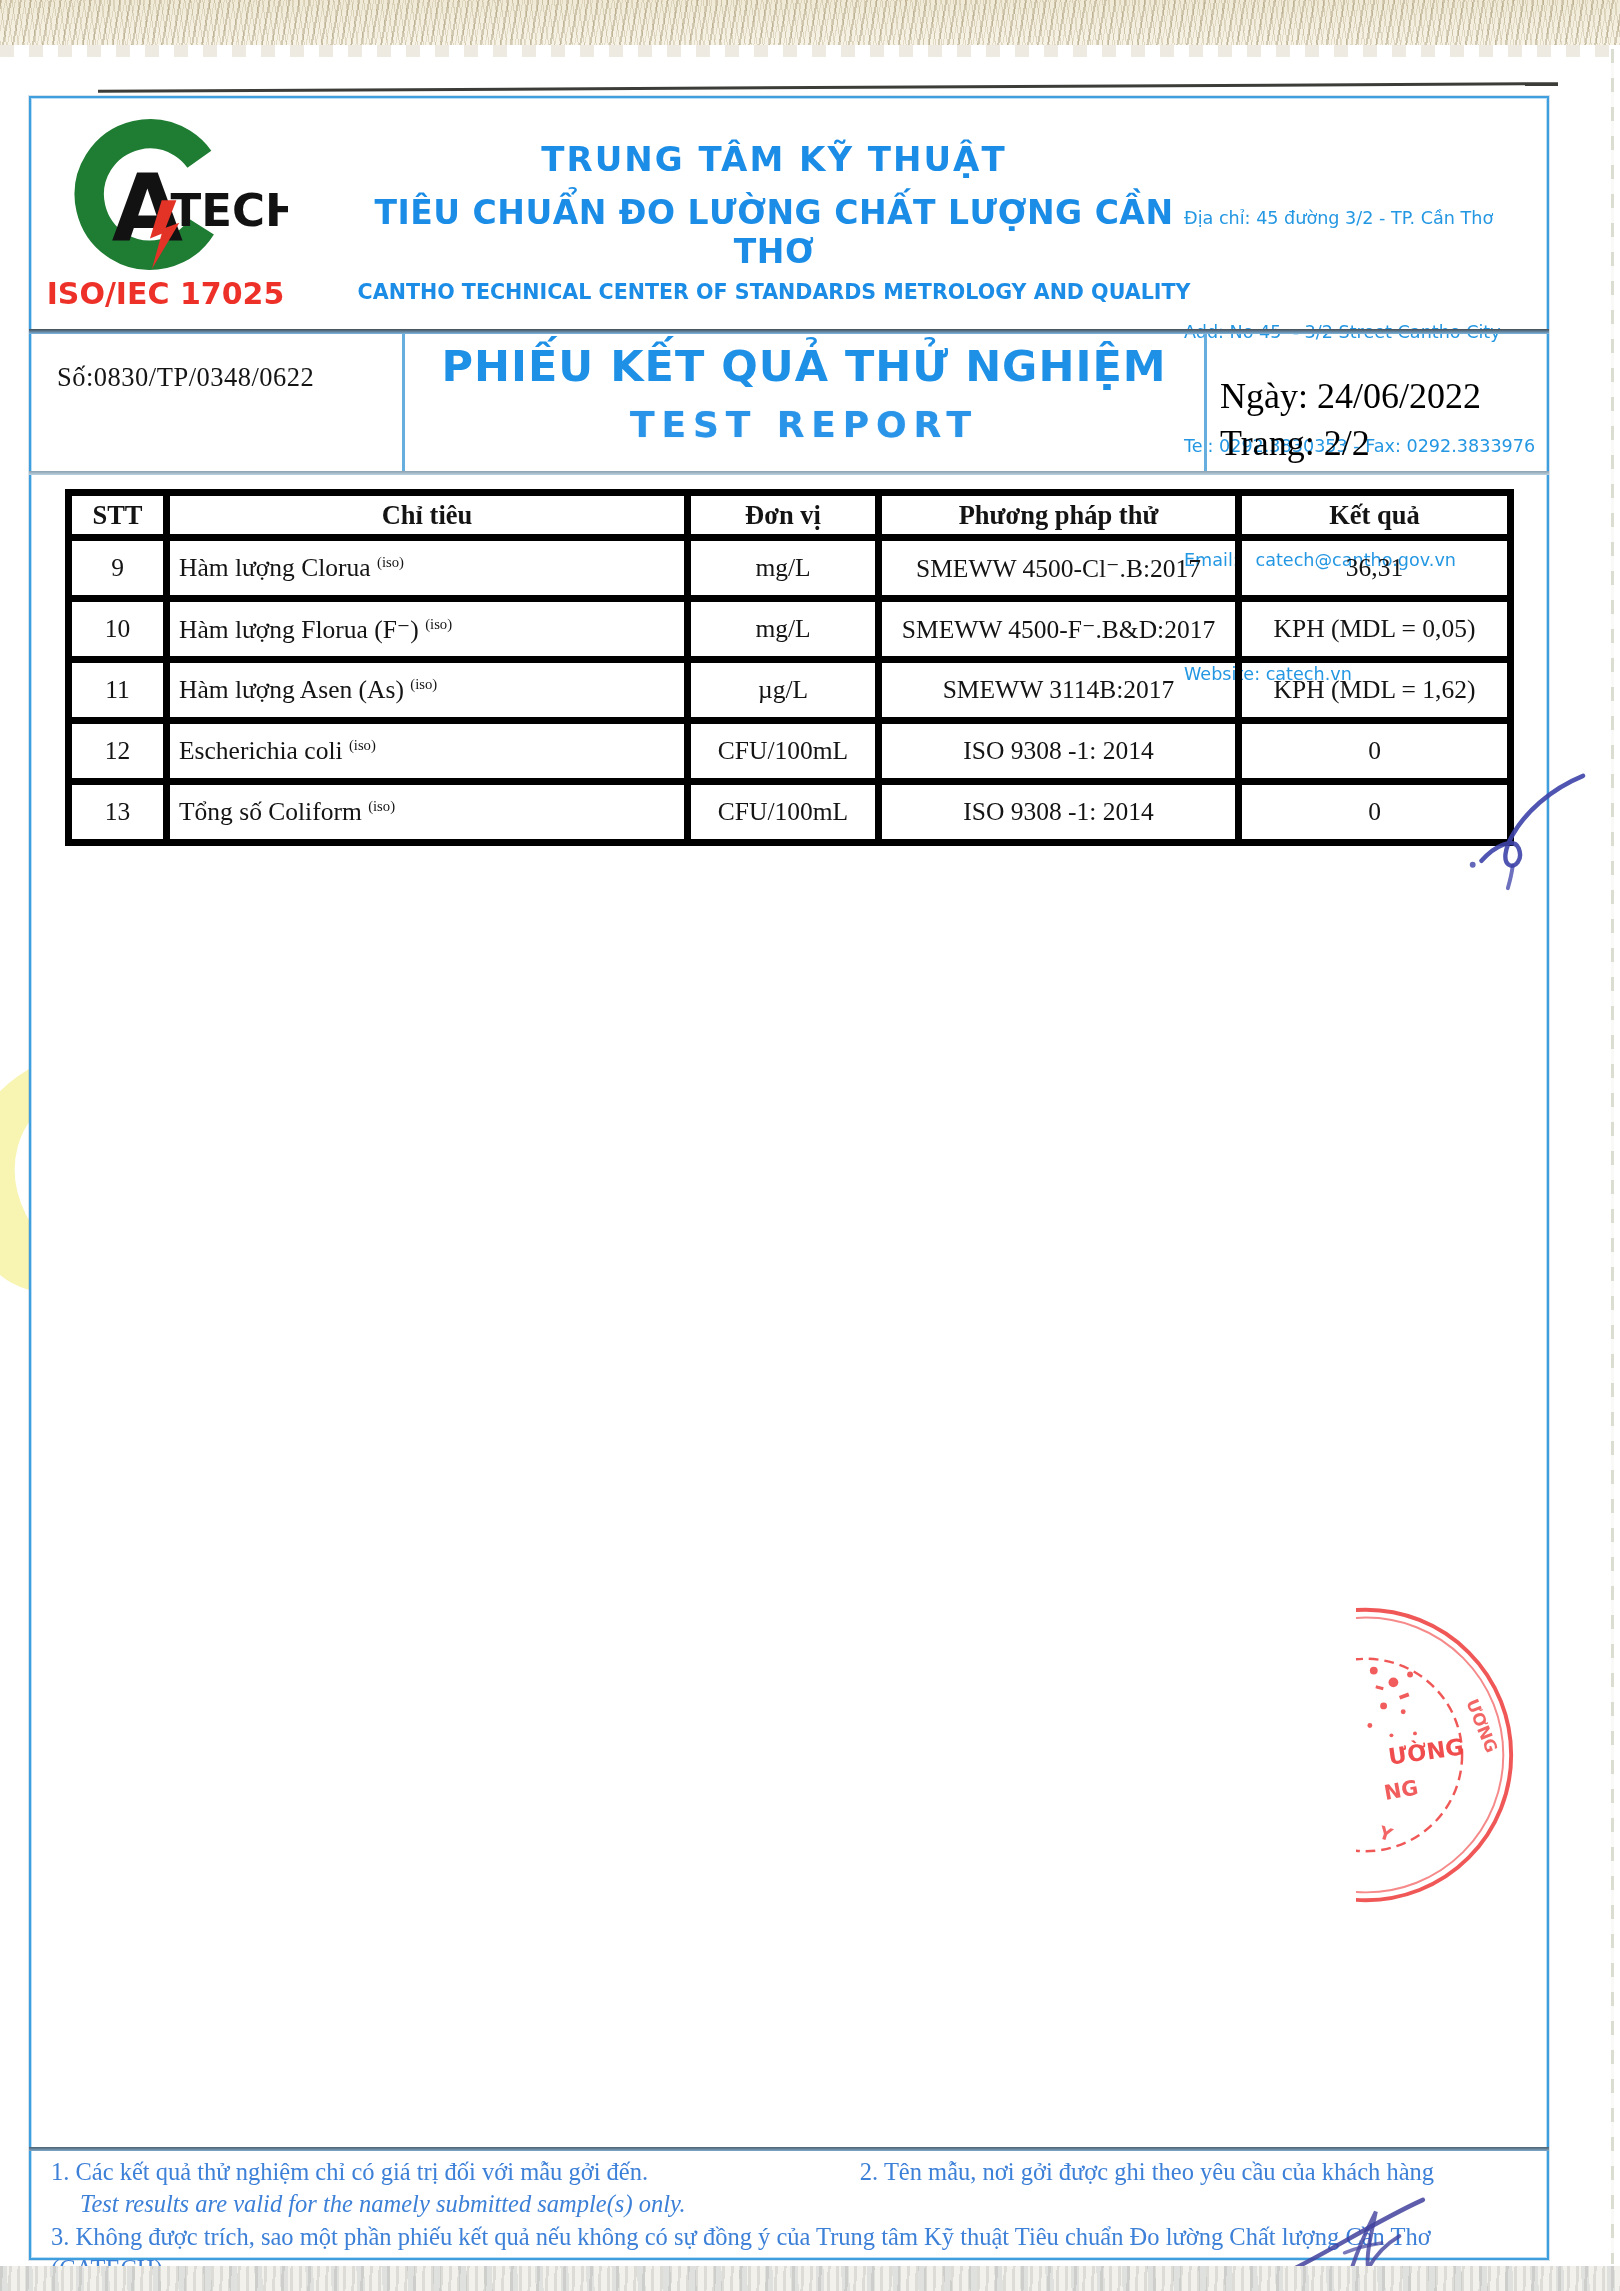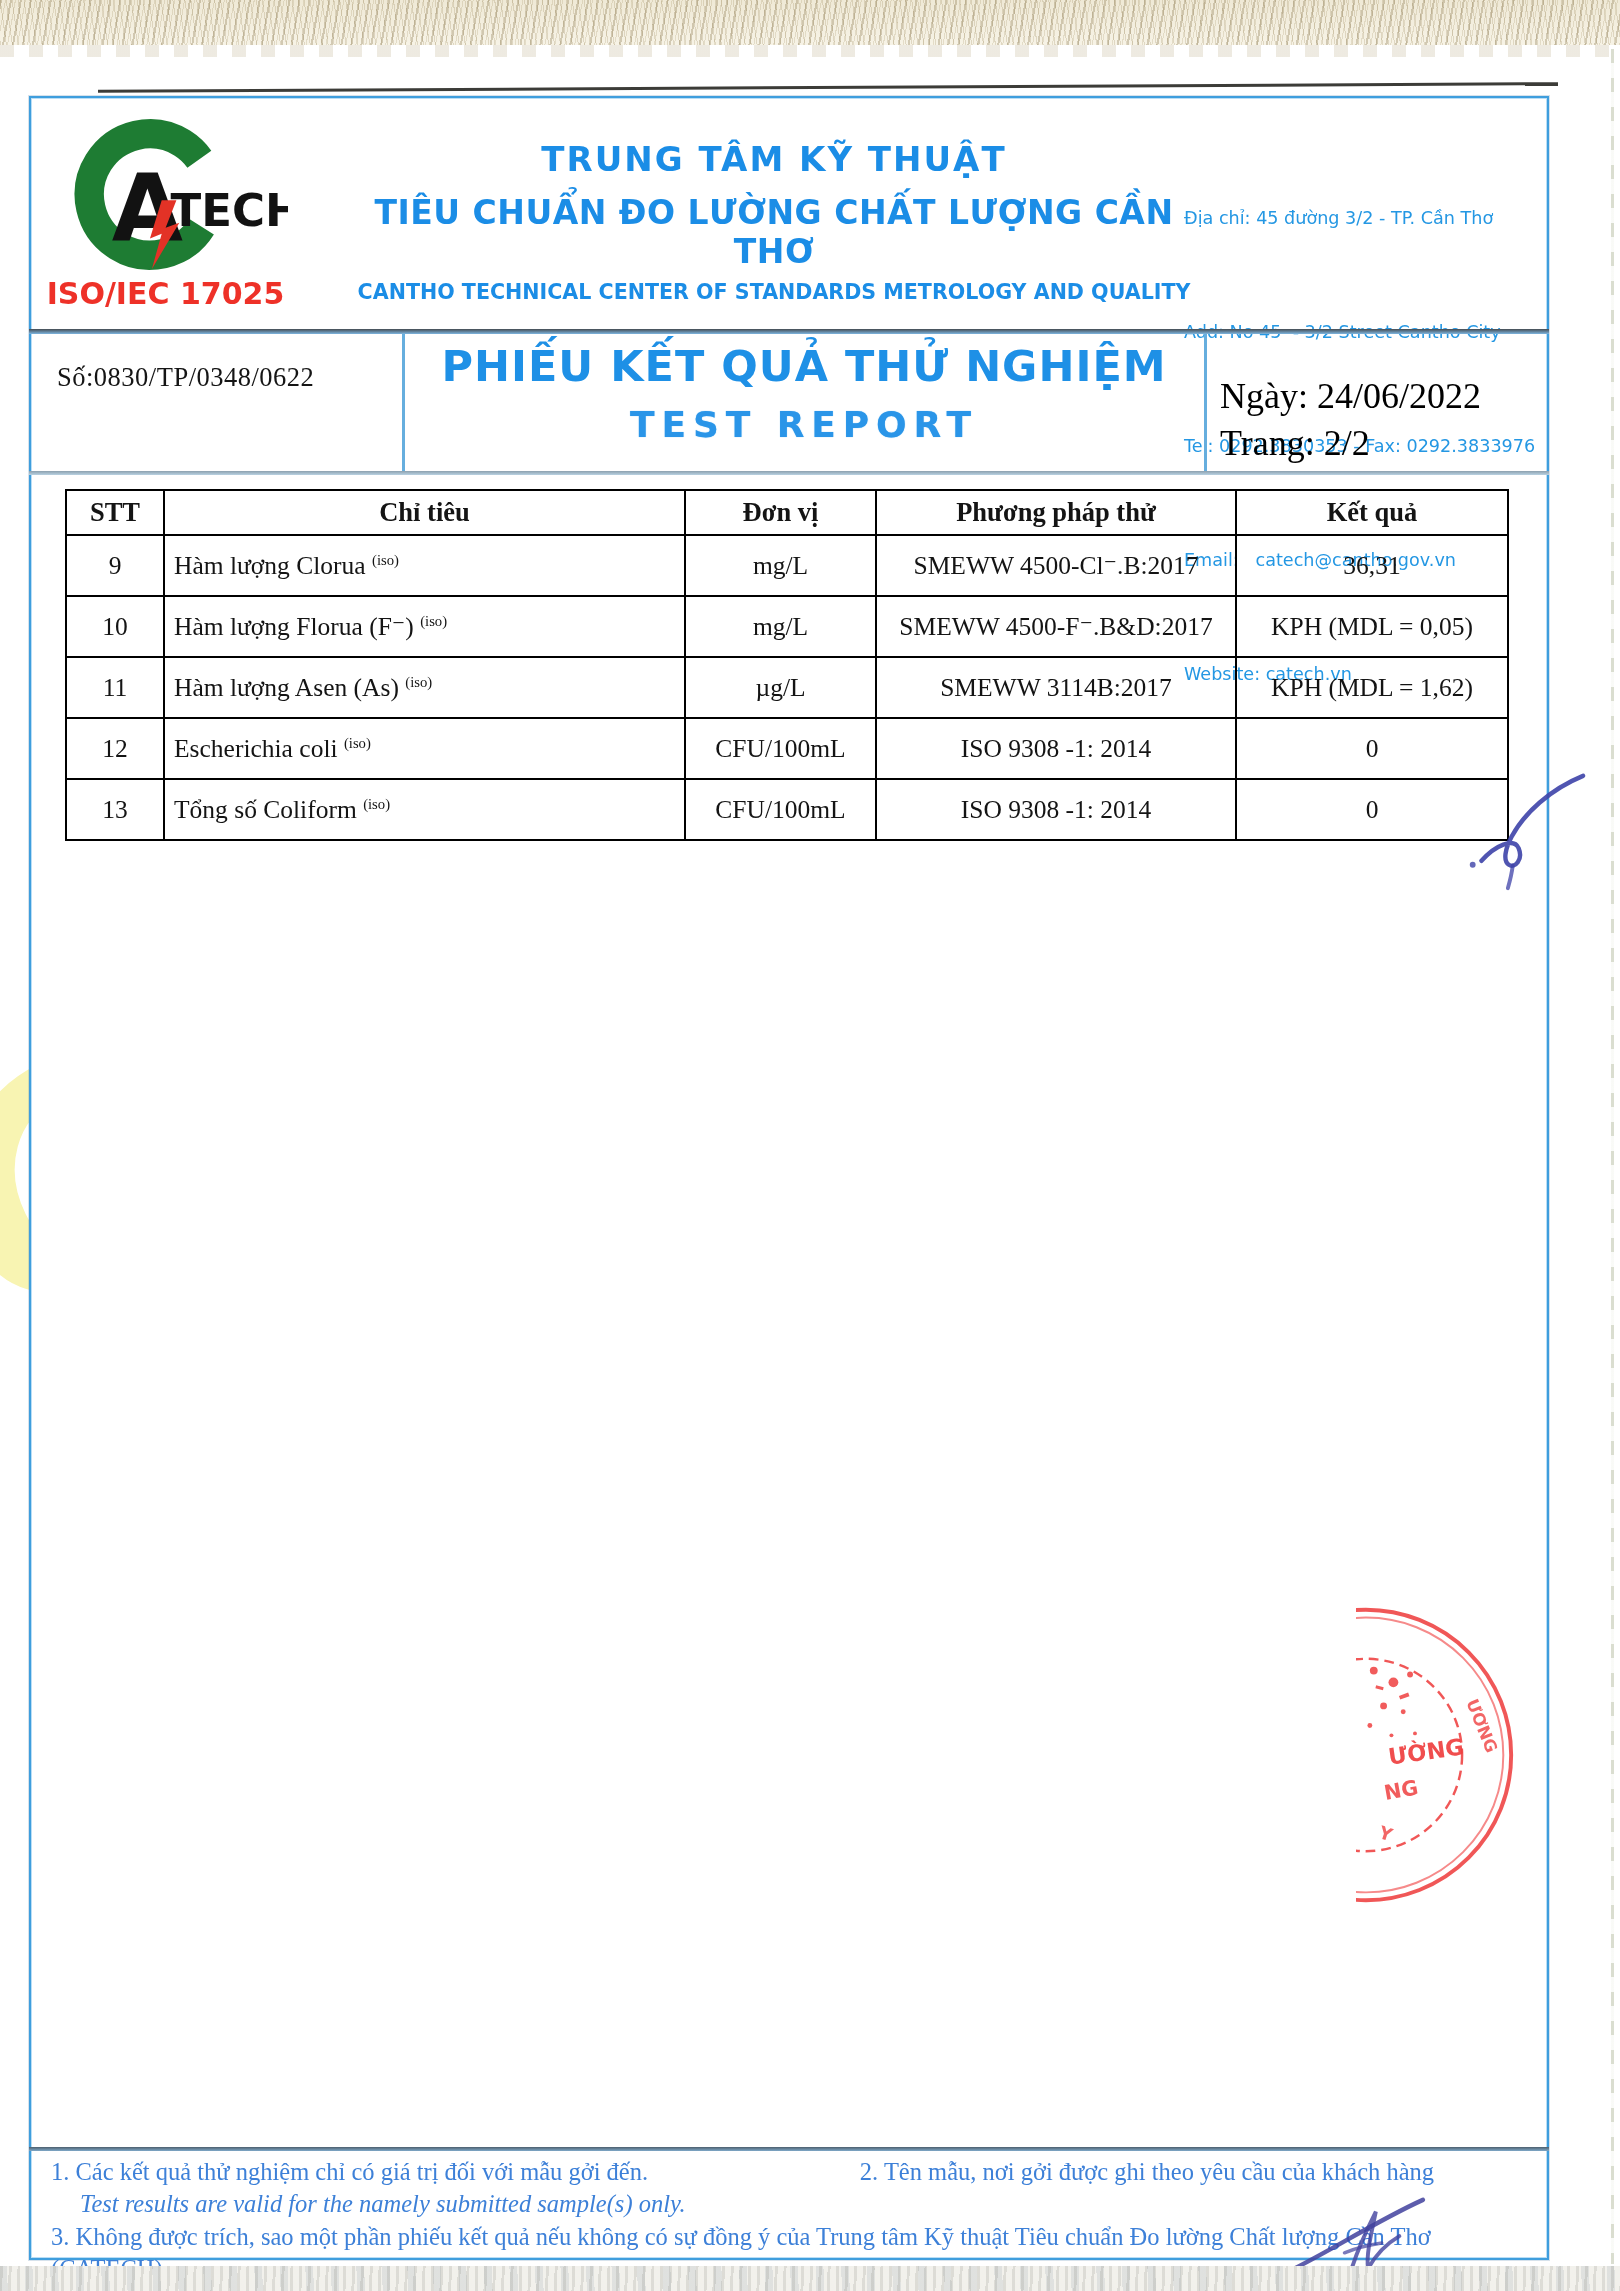--- a/index.html
+++ b/index.html
@@ -51,21 +51,21 @@
   .main-title { left:412px; top:341px; width:784px; z-index:2; text-align:center;
     font-family:"DejaVu Sans","Liberation Sans",sans-serif; font-weight:bold; font-size:43px; color:#1e90e6; letter-spacing:1px; }
   .sub-title { left:412px; top:404px; width:784px; z-index:2; text-align:center;
     font-family:"DejaVu Sans","Liberation Sans",sans-serif; font-weight:bold; font-size:36px; color:#2a95e8; letter-spacing:6.9px;
     text-shadow:0 0 1px #6db9ee; }
   .date-block { left:1220px; top:373px; width:323px; z-index:2; font-size:36px; color:#000000; line-height:47px; }
 
   
   .results-table { left:65px; top:489px; z-index:2; border-collapse:collapse; table-layout:fixed; width:1443px;
     font-size:25.5px; color:#141414; }
-  .results-table td, .results-table th { border:2px solid #000000; padding:0 9.8px; background:transparent; }
+  .results-table td, .results-table th { border:7px solid #000000; padding:0 9.8px; background:transparent; }
   .results-table th { font-size:26.5px; font-weight:bold; height:45px; }
   .results-table td { height:61px; text-align:center; }
   .results-table td.name { text-align:left; padding-left:9px; }
   .results-table sup { font-size:14.7px; }
   col.c-stt{width:98px;} col.c-name{width:521px;} col.c-unit{width:191px;} col.c-method{width:360px;} col.c-result{width:272px;}
 
   
   .watermark { left:24.5px; top:676px; width:1019px; height:549px; z-index:0;
     display:flex; align-items:center; justify-content:center;
     transform:rotate(-26deg);

